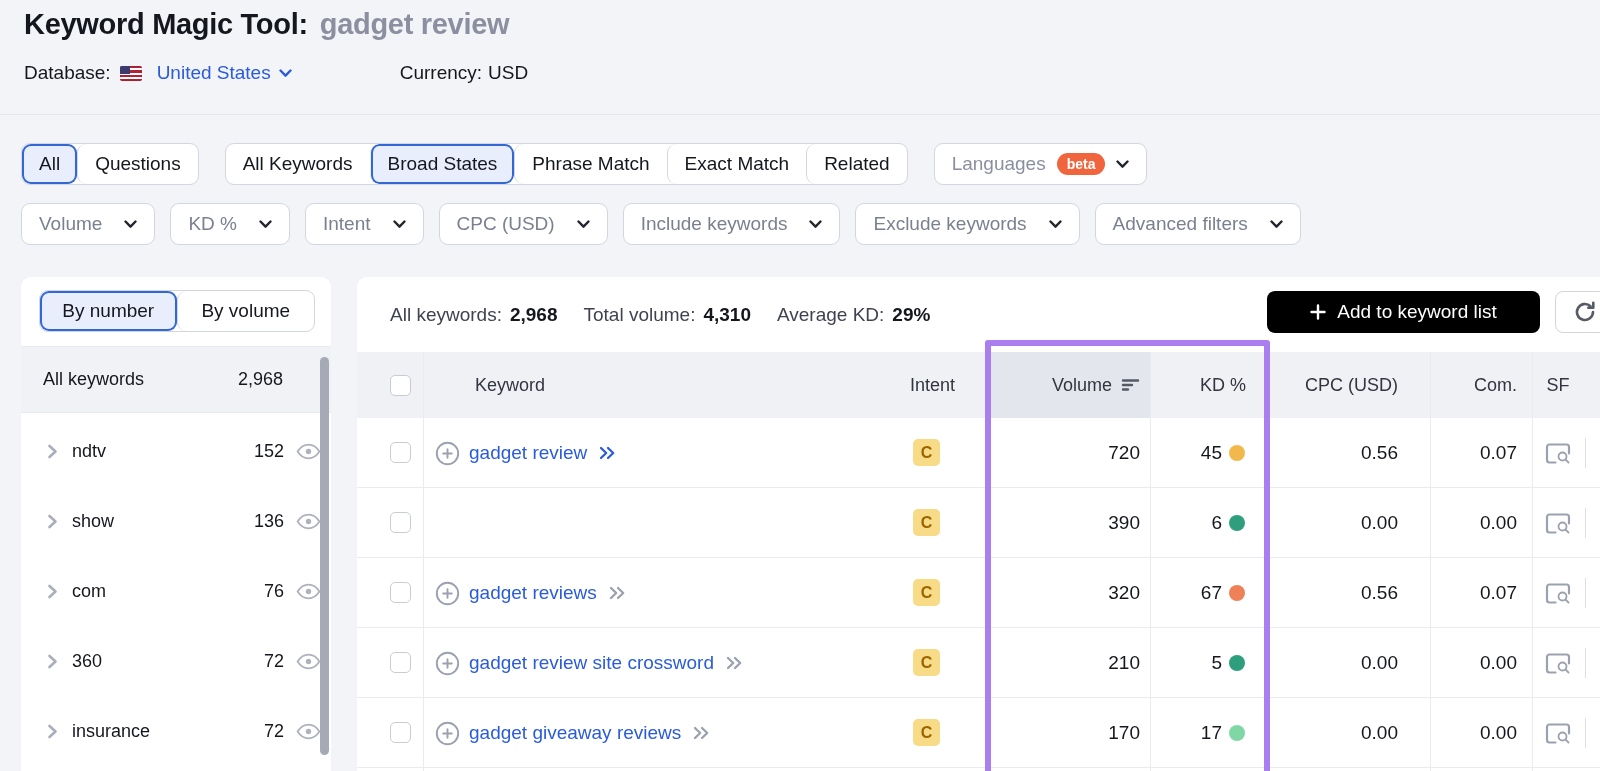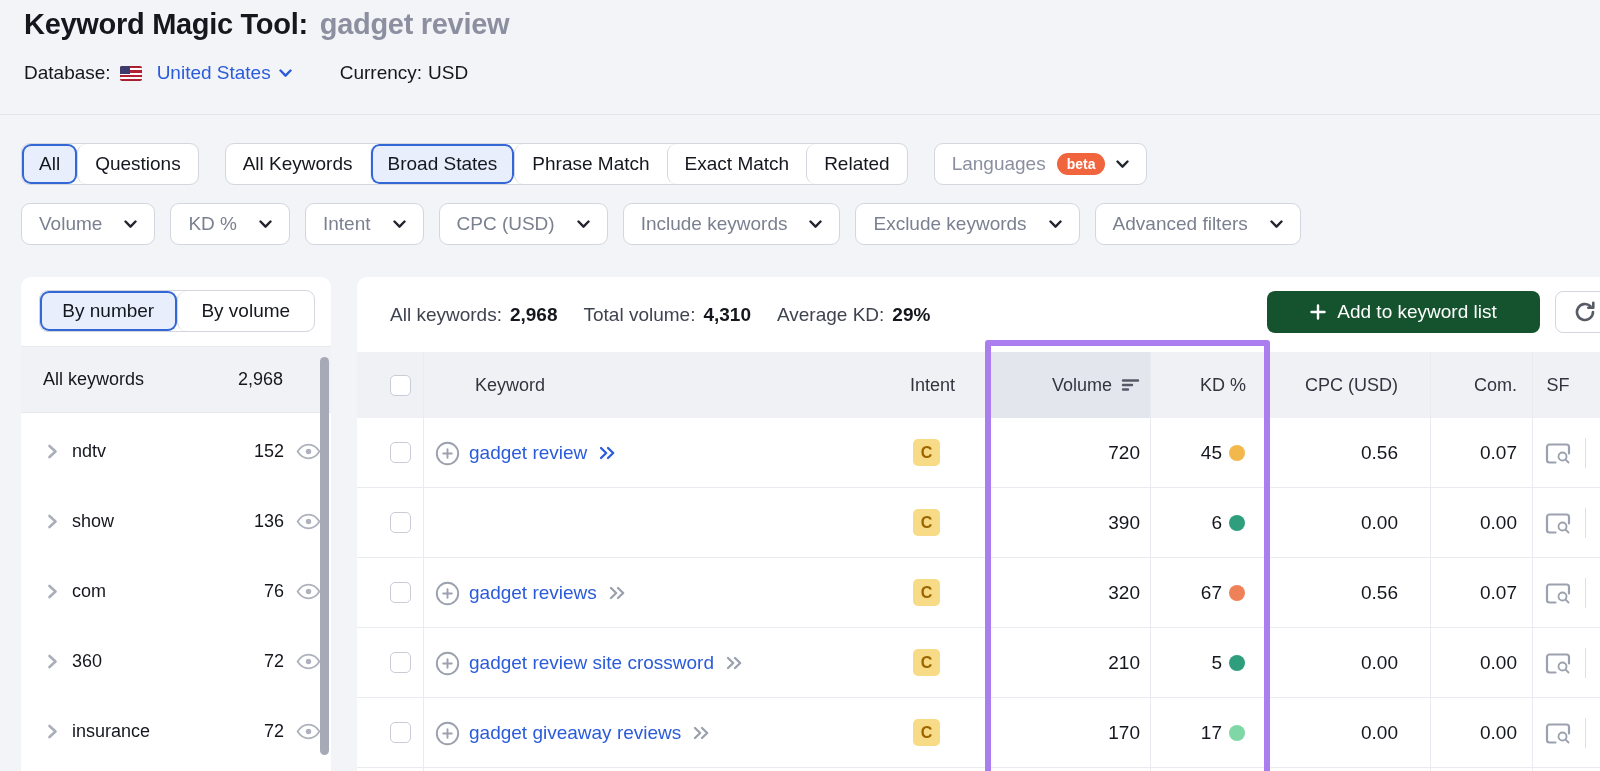--- a/index.html
+++ b/index.html
@@ -12,21 +12,21 @@
   }
   
   .page-head { position:absolute; left:24px; top:8px; font-size:29px; font-weight:700; letter-spacing:-.3px; }
   .page-head .query { color:#8b8fa0; margin-left:12px; }
   .meta-row { position:absolute; left:24px; top:62px; display:flex; align-items:center; font-size:19px; }
   .meta-row .lbl { color:#15171e; }
   .us-flag { display:inline-block; width:22px; height:15px; margin:0 7px 0 9px; border-radius:2px; position:relative; overflow:hidden;
     background:repeating-linear-gradient(180deg,#b22234 0 2.2px,#fff 2.2px 4.4px); box-shadow:0 0 0 1px rgba(0,0,0,.08) inset;}
   .us-flag::after { content:""; position:absolute; left:0; top:0; width:10px; height:8px; background:#3c3b6e; }
   .db-link { color:#2a5bdb; display:inline-flex; align-items:center; gap:8px; cursor:pointer; }
-  .currency { margin-left:48px;text-align:right; }
+  .currency { margin-left:108px;text-align:right; }
   .currency .val { margin-left:6px; }
   .head-divider { position:absolute; left:0; top:114px; width:1600px; height:1px; background:#e3e5eb; }
   
   .tabs-row { position:absolute; left:21px; top:143px; display:flex; gap:26px; }
   .seg-group { display:inline-flex; background:#fff; border:1px solid #d3d6df; border-radius:9px; }
   .seg-item { padding:9px 17px; font-size:19px; color:#15171e; cursor:pointer; white-space:nowrap; border-radius:9px; }
   .seg-item:not(:first-child) { border-left:1px solid #d3d6df; }
   .seg-item.sel { background:#e8eefc; box-shadow:inset 0 0 0 2px #3467d6; border-left-color:transparent; }
   .lang-btn { display:inline-flex; align-items:center; gap:11px; padding:9px 17px; background:#fff; border:1px solid #d3d6df; border-radius:9px; cursor:pointer; }
   .lang-btn .lang-lbl { font-size:19px; color:#8b90a0; }
@@ -47,21 +47,21 @@
   .sb-item .chev-r { color:#a9aeba; display:inline-flex; }
   .sb-item .g-name { margin-left:14px; }
   .sb-item .g-count { margin-left:auto; }
   .sb-item .eye { margin-left:12px; display:inline-flex; }
   .sb-scroll { position:absolute; right:2px; top:80px; width:9px; height:398px; background:#a6aab6; border-radius:5px; }
   
   .table-card { position:absolute; left:357px; top:277px; width:1243px; height:494px; background:#fff; border-radius:10px 0 0 0; }
   .stats-bar { position:absolute; left:33px; top:0; height:75px; display:flex; align-items:center; gap:26px; font-size:19px; }
   .stat { display:flex; gap:8px; align-items:center; color:#3f4350; }
   .stat b { color:#15171e; }
-  .add-btn { position:absolute; left:910px; top:14px; width:273px; height:42px; background:#14532d; border:none; border-radius:8px;
+  .add-btn { position:absolute; left:910px; top:14px; width:273px; height:42px; background:#000000; border:none; border-radius:8px;
     color:#fff; font-size:19px; font-family:inherit; display:flex; align-items:center; justify-content:center; gap:11px; cursor:pointer; }
   .refresh-btn { position:absolute; left:1198px; top:14px; width:60px; height:42px; background:#fff; border:1px solid #d3d6df; border-radius:8px;
     display:flex; align-items:center; justify-content:center; cursor:pointer; }
   .t-head { position:absolute; left:0; top:75px; width:100%; height:66px; background:#f0f1f5; font-size:18px; color:#32353f; }
   .t-head .hd { position:absolute; top:0; line-height:66px; }
   .hd-keyword { left:80px;margin-left:38px; }
   .hd-intent { left:520px; width:78px; text-align:right; }
   .hd-volume { left:633px; width:160px; height:66px; background:#e4e6ed; display:flex; align-items:center; justify-content:flex-end; gap:9px; padding-right:10px; cursor:pointer; }
   .hd-kd { left:793px; width:96px; text-align:right; }
   .hd-cpc { left:900px; width:141px; text-align:right; }

